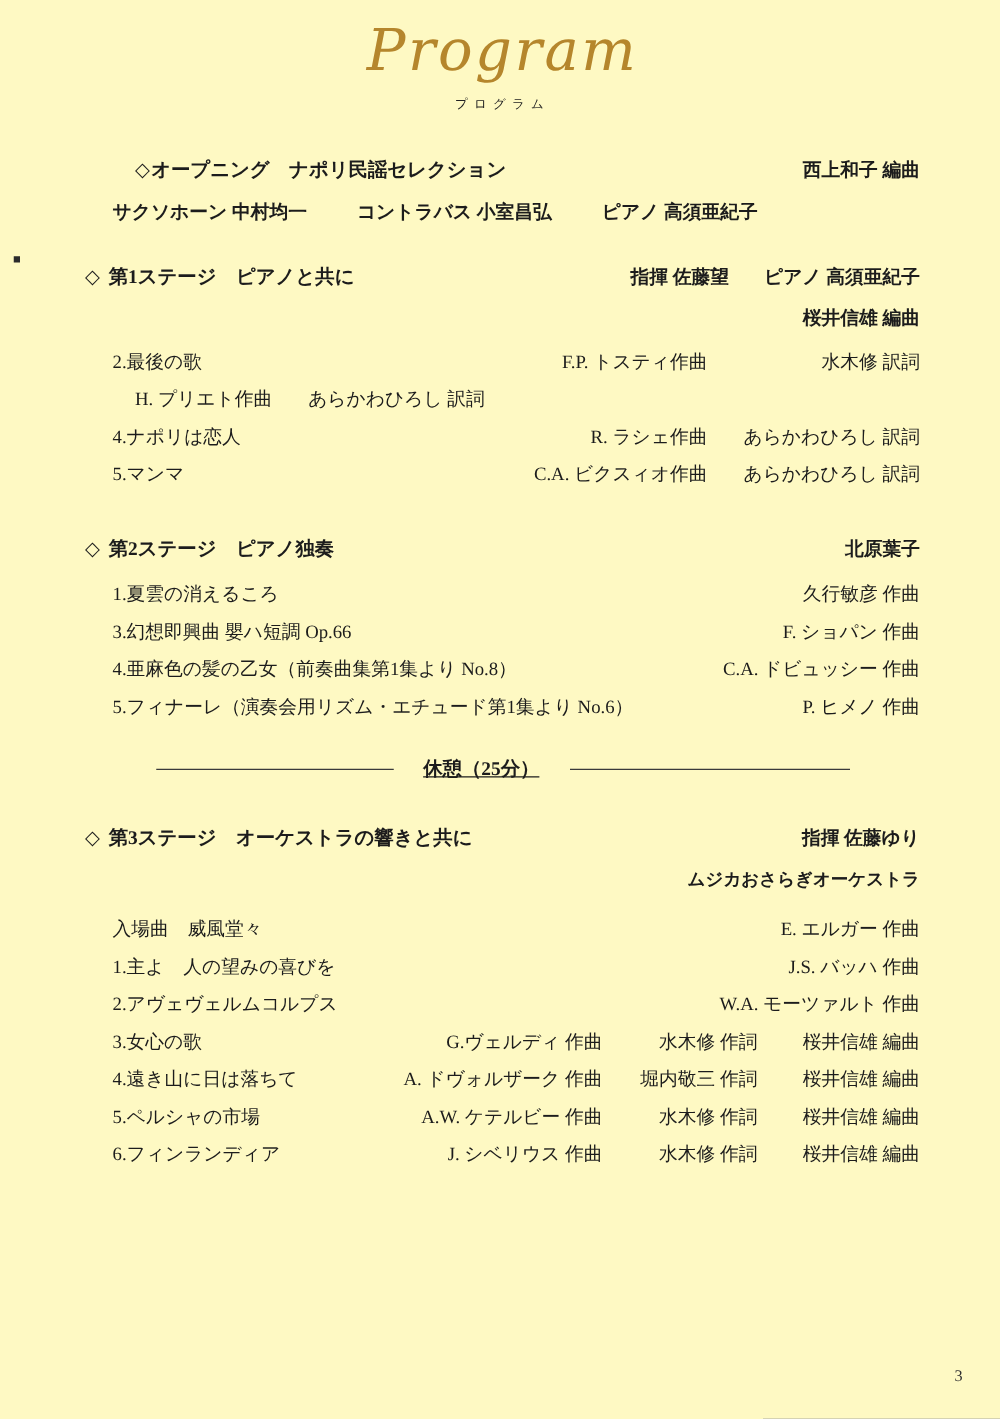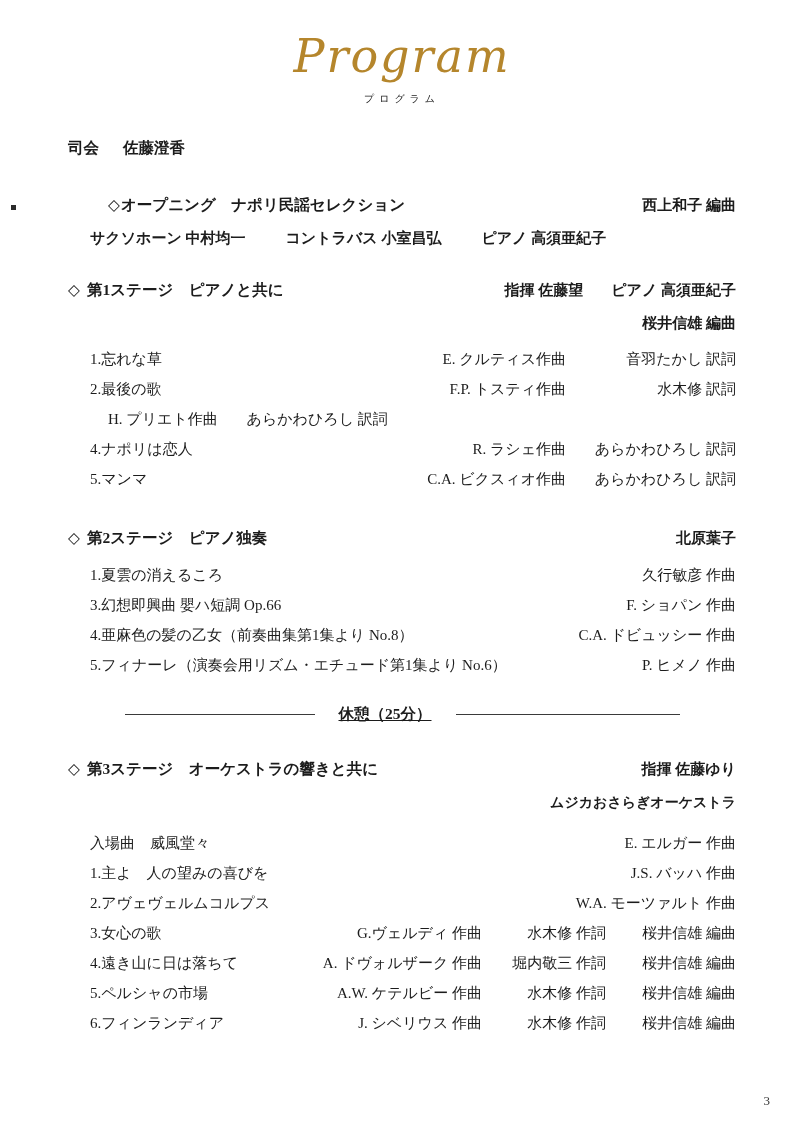--- a/index.html
+++ b/index.html
@@ -1,19 +1,19 @@
 <!DOCTYPE html>
 <html><head>
 <meta charset="utf-8">
 <style>
   html,body{margin:0;padding:0;background:#9a9a9a;}
   .page{
-    width:800px;height:1135px;background:#ffffff;position:relative;
+    width:800px;height:1135px;background:#fef9c3;position:relative;
     font-family:"Liberation Serif","DejaVu Serif",serif;color:#1c1c1c;
-    box-sizing:border-box;padding:28px 64px 0 68px;overflow:hidden;margin:0 auto;
+    box-sizing:border-box;padding:12px 64px 0 68px;overflow:hidden;margin:0 auto;
   }
   .script-title{
     text-align:center;font-family:"DejaVu Serif","Liberation Serif",serif;
     font-style:italic;font-weight:400;font-size:46px;color:#b5862c;
     line-height:1.25;letter-spacing:2px;
   }
   .subtitle{text-align:center;font-size:10px;letter-spacing:5px;margin-top:6px;color:#222;}
   .emcee{margin-top:32px;font-weight:bold;font-size:15.5px;}
   .emcee .role{margin-right:24px;}
   .sec-header{display:flex;align-items:baseline;font-weight:bold;font-size:15.5px;}
@@ -43,23 +43,20 @@
 </style>
 </head>
 <body>
 
 <div class="page">
   <div class="artifact"></div>
 
   <div class="script-title">Program</div>
   <div class="subtitle">プログラム</div>
 
-  <div class="emcee">
-    <span class="role">司会</span><span>佐藤澄香</span>
-  </div>
 
   <div class="sec-header tight mt-sec" style="margin-top:36px;">
     <span class="sec-title"><span class="marker">◇</span><span>オープニング　ナポリ民謡セレクション</span></span>
     <span class="hdr-credits">
       <span>西上和子 編曲</span>
     </span>
   </div>
   <div class="performers">
     <span>サクソホーン 中村均一</span>
     <span>コントラバス 小室昌弘</span>
@@ -69,25 +66,20 @@
   <div class="sec-header" style="margin-top:32px;">
     <span class="sec-title"><span class="marker">◇</span><span>第1ステージ　ピアノと共に</span></span>
     <span class="hdr-credits">
       <span>指揮 佐藤望</span>
       <span>ピアノ 高須亜紀子</span>
     </span>
   </div>
   <div class="credit-line2">桜井信雄 編曲</div>
 
   <div class="items">
-    <div class="item-row">
-      <span class="item-title"><span>1.</span><span>忘れな草</span></span>
-      <span class="c-col">E. クルティス作曲</span>
-      <span class="c-col col-lyr1">音羽たかし 訳詞</span>
-    </div>
     <div class="item-row">
       <span class="item-title"><span>2.</span><span>最後の歌</span></span>
       <span class="c-col">F.P. トスティ作曲</span>
       <span class="c-col col-lyr1">水木修 訳詞</span>
     </div>
     <div class="item-row">
       <span class="c-col">H. プリエト作曲</span>
       <span class="c-col col-lyr1">あらかわひろし 訳詞</span>
     </div>
     <div class="item-row">

